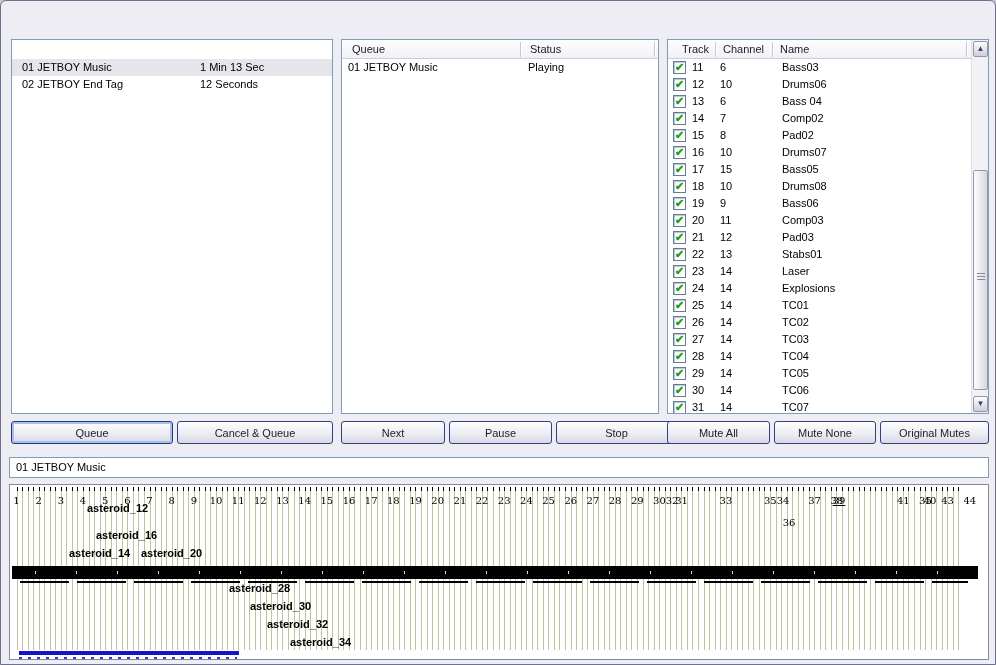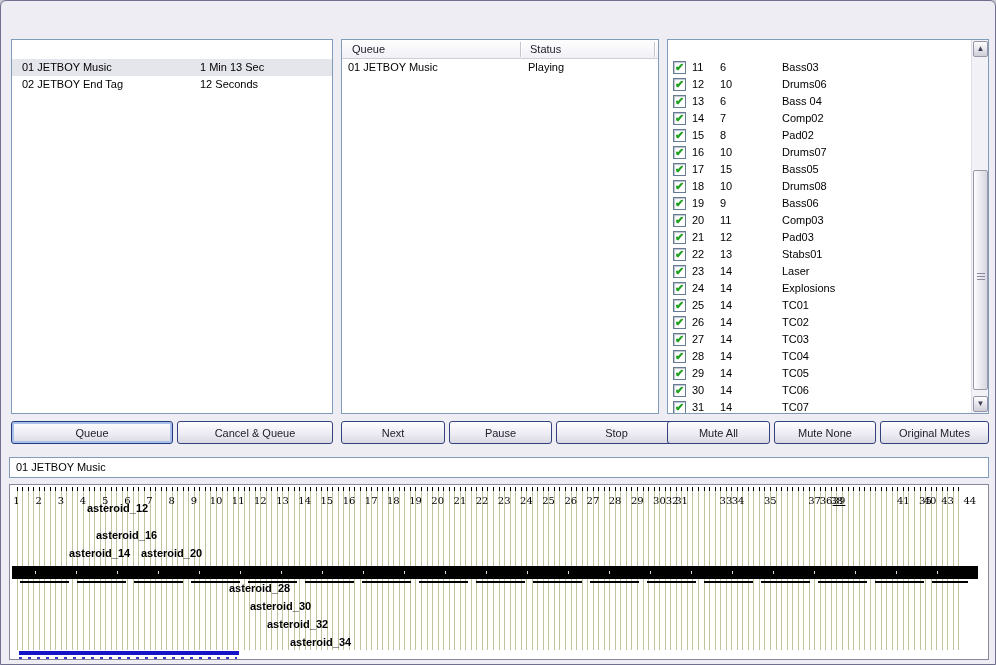--- a/index.html
+++ b/index.html
@@ -149,20 +149,28 @@
     </div>
     <div class="rows" id="queue-rows">
         <div class="lrow">
           <span class="lcell" style="left: 6px;">01 JETBOY Music</span>
           <span class="lcell" style="left: 186px;">Playing</span>
         </div>
       </div>
   </div>
 
   <div class="panel" id="panel-tracks">
+    <div class="phead">
+      <span class="hcell" style="left:14px">Track</span>
+      <span class="hcell" style="left:55px">Channel</span>
+      <span class="hcell" style="left:112px">Name</span>
+      <div class="hsep" style="left:47px"></div>
+      <div class="hsep" style="left:104px"></div>
+      <div class="hsep" style="left:298px"></div>
+    </div>
     <div class="rows" id="track-rows" style="right:17px">
         <div class="trow">
           <span class="cbox">✔</span>
           <span class="tnum">11</span>
           <span class="tchan">6</span>
           <span class="tname">Bass03</span>
         </div>
         <div class="trow">
           <span class="cbox">✔</span>
           <span class="tnum">12</span>
@@ -336,23 +344,23 @@
         <span class="mnum" style="left: 505.41px;">24</span>
         <span class="mnum" style="left: 527.58px;">25</span>
         <span class="mnum" style="left: 549.75px;">26</span>
         <span class="mnum" style="left: 571.92px;">27</span>
         <span class="mnum" style="left: 594.09px;">28</span>
         <span class="mnum" style="left: 616.26px;">29</span>
         <span class="mnum" style="left: 638.43px;">30</span>
         <span class="mnum" style="left: 660.6px;">31</span>
         <span class="mnum" style="left: 651px;">32</span>
         <span class="mnum" style="left: 704.94px;">33</span>
-        <span class="mnum" style="left: 717px;">34</span>
+        <span class="mnum" style="left: 762px;">34</span>
         <span class="mnum" style="left: 749.28px;">35</span>
-        <span class="mnum" style="left: 805px;">36</span>
+        <span class="mnum" style="left: 768px; margin-top: 22px;">36</span>
         <span class="mnum" style="left: 793.62px;">37</span>
         <span class="mnum" style="left: 815.79px;">38</span>
         <span class="mnum" style="left: 818px; text-decoration: underline;">39</span>
         <span class="mnum" style="left: 909px;">40</span>
         <span class="mnum" style="left: 882.3px;">41</span>
         <span class="mnum" style="left: 904.47px;">35</span>
         <span class="mnum" style="left: 926.64px;">43</span>
         <span class="mnum" style="left: 948.81px;">44</span>
       </div>
     <div id="tl-labels">

